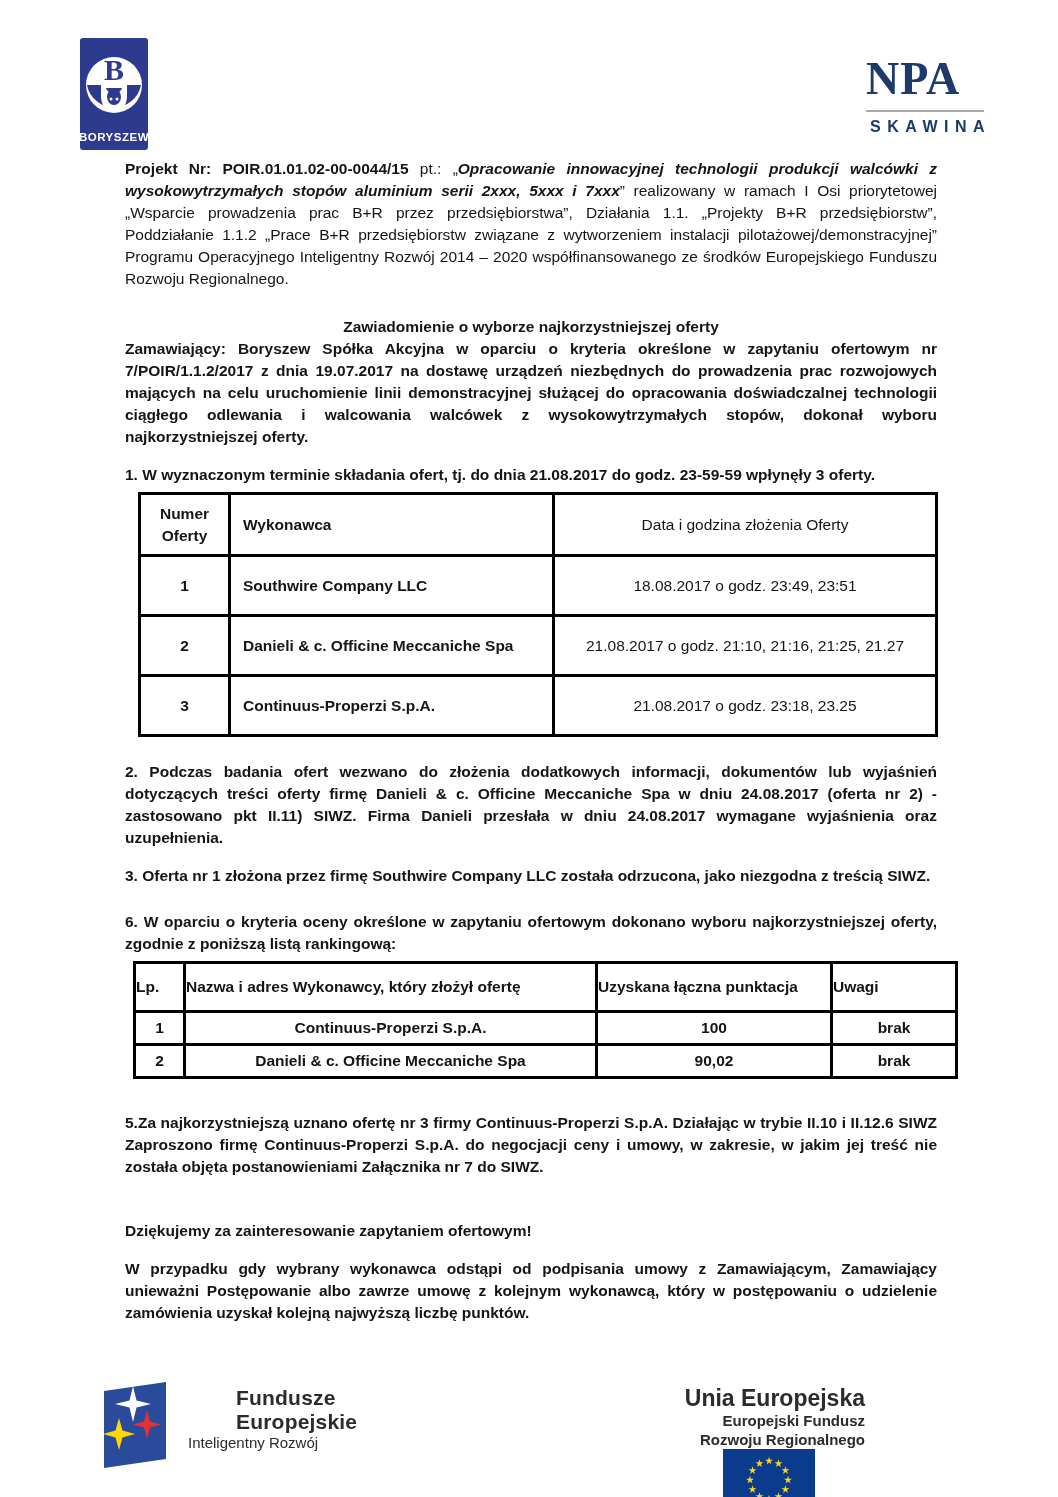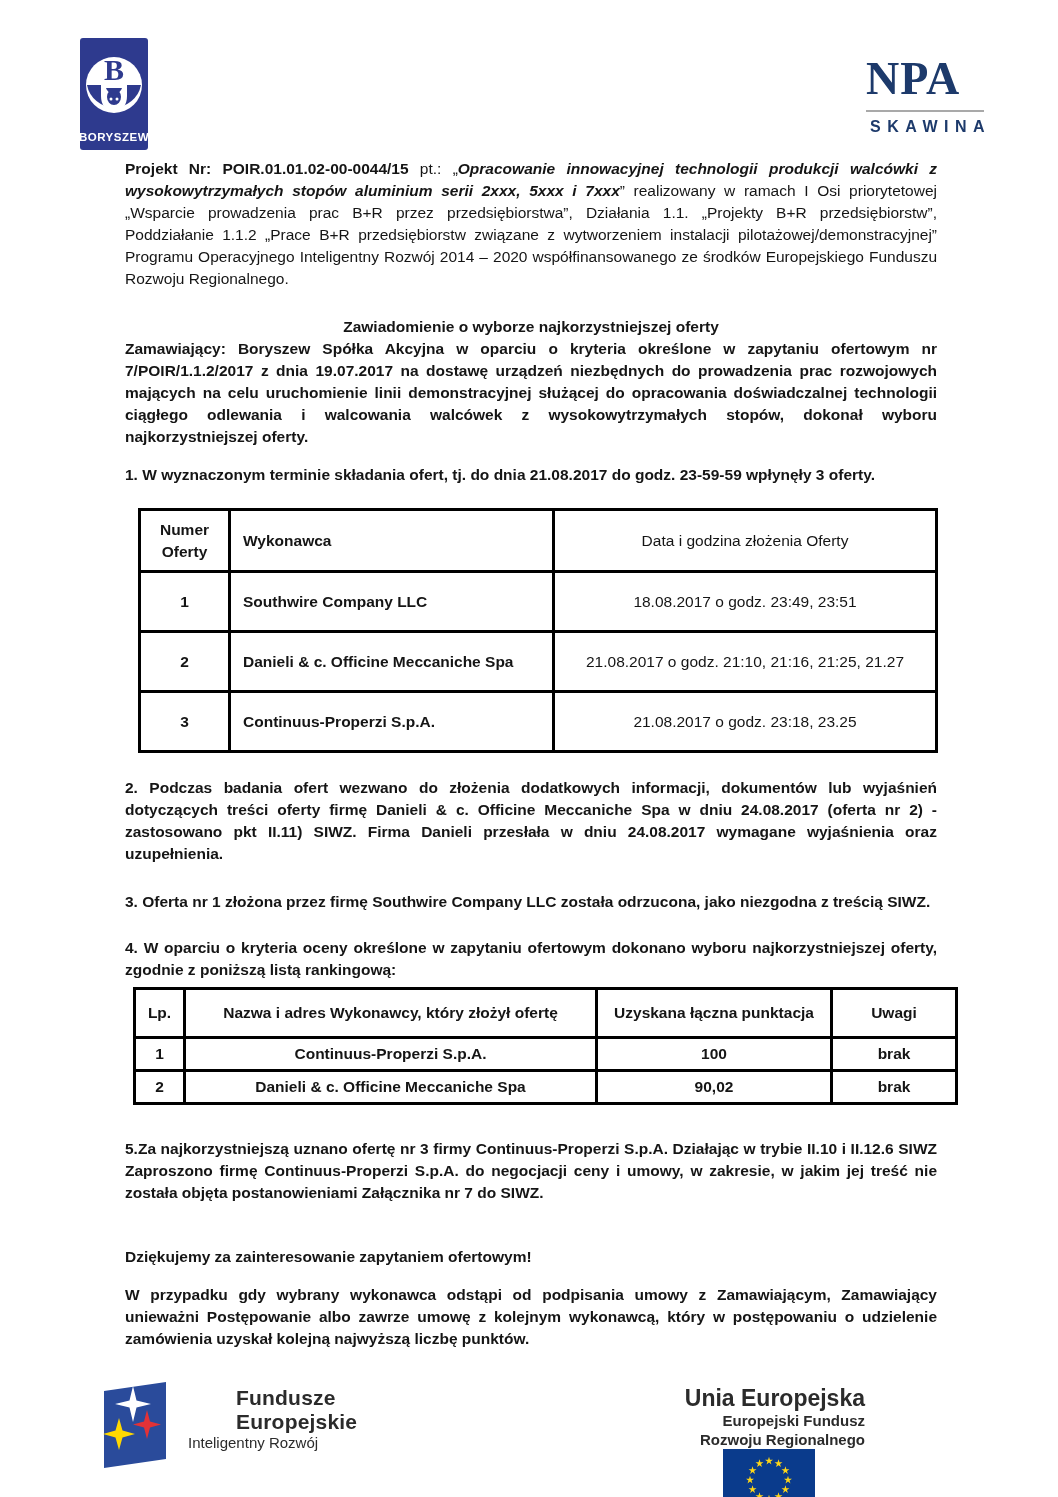--- a/index.html
+++ b/index.html
@@ -27,39 +27,39 @@
     position:absolute; left:125px; top:158px; width:812px;
     font-size:15.5px; line-height:22px; text-align:justify;
   }
   .seg-bold { font-weight:bold; }
   .seg-bolditalic { font-weight:bold; font-style:italic; }
   .notice-title { text-align:center; font-weight:bold; margin-top:26px; }
   .greeting { font-weight:bold; margin-top:22px; text-align:left; }
   .para-bold { font-weight:bold; }
   .p-item1 { margin-top:16px; }
   .p2 { margin-top:24px; }
-  .p3 { margin-top:26px; }
+  .p3 { margin-top:16px; }
   .p4 { margin-top:24px; }
   .p5 { margin-top:33px; }
   .p6 { margin-top:16px; }
   .p-thanks { margin-top:42px; text-align:left; }
 
   
   table { border-collapse:collapse; table-layout:fixed; }
   th, td { border:3px solid #000; font-size:15.5px; vertical-align:middle; }
 
-  .table1 { margin:22px 0 0 13px; width:797px; }
+  .table1 { margin:6px 0 0 13px; width:797px; }
   .table1 th { height:62px; font-weight:bold; text-align:center; }
   .table1 td { height:60px; }
   .table1 .c-num { width:90px; text-align:center; font-weight:bold; }
   .table1 .c-wyk { width:324px; text-align:left; padding-left:12px; font-weight:bold; }
   .table1 .c-dat { width:383px; text-align:center; font-weight:normal; }
 
   .table2 { margin:6px 0 0 8px; width:802px; }
-  .table2 th { height:49px; font-weight:bold; text-align:center; }
+  .table2 th { height:49px; font-weight:bold; }
   .table2 td { height:33px; font-weight:bold; text-align:center; }
   .table2 .c-lp { width:50px; }
   .table2 .c-naz { width:412px; }
   .table2 .c-pkt { width:235px; }
   .table2 .c-uwa { width:125px; }
 
   
   .footer-left { position:absolute; left:95px; top:1378px; display:flex; align-items:flex-start; }
   .fe-text { margin-left:15px; padding-top:8px; color:#2b2b2b; }
   .fe-line1, .fe-line2 { font-size:21px; font-weight:bold; line-height:24px; letter-spacing:0.2px;margin-left:48px; }
@@ -131,21 +131,21 @@
         <tr>
           <td class="c-num">3</td>
           <td class="c-wyk">Continuus-Properzi S.p.A.</td>
           <td class="c-dat">21.08.2017 o godz. 23:18, 23.25</td>
         </tr>
       </tbody>
     </table>
 
     <p class="para-bold p2">2. Podczas badania ofert wezwano do złożenia dodatkowych informacji, dokumentów lub wyjaśnień dotyczących treści oferty firmę Danieli &amp; c. Officine Meccaniche Spa w dniu 24.08.2017 (oferta nr 2) - zastosowano pkt II.11) SIWZ. Firma Danieli przesłała w dniu 24.08.2017 wymagane wyjaśnienia oraz uzupełnienia.</p>
     <p class="para-bold p3">3. Oferta nr 1 złożona przez firmę Southwire Company LLC została odrzucona, jako niezgodna z treścią SIWZ.</p>
-    <p class="para-bold p4">4. W oparciu o kryteria oceny określone w zapytaniu ofertowym dokonano wyboru najkorzystniejszej oferty, zgodnie z poniższą listą rankingową:</p>
+    <p class="para-bold p4">6. W oparciu o kryteria oceny określone w zapytaniu ofertowym dokonano wyboru najkorzystniejszej oferty, zgodnie z poniższą listą rankingową:</p>
 
     <table class="table2">
       <thead>
         <tr>
           <th class="c-lp">Lp.</th>
           <th class="c-naz">Nazwa i adres Wykonawcy, który złożył ofertę</th>
           <th class="c-pkt">Uzyskana łączna punktacja</th>
           <th class="c-uwa">Uwagi</th>
         </tr>
       </thead>

